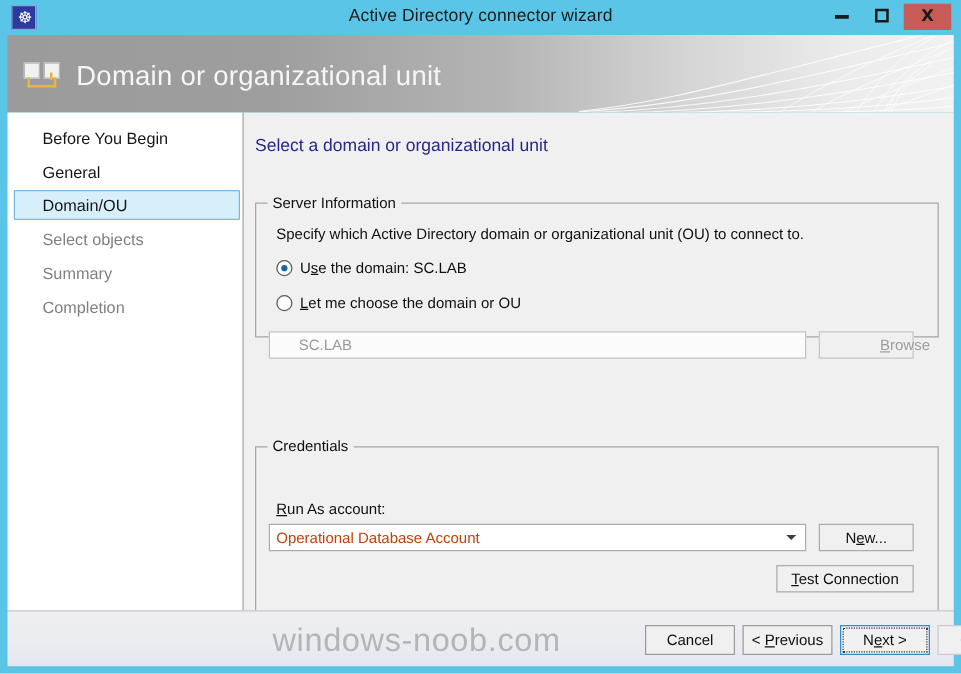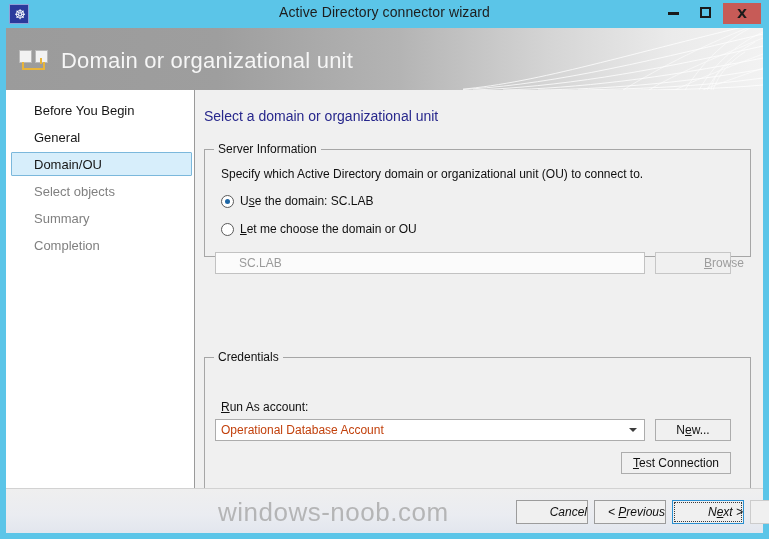--- a/index.html
+++ b/index.html
@@ -189,21 +189,21 @@
     box-sizing: border-box;
   }
   .groupbox > .gb-label {
     position: absolute;
     top: -8px; left: 9px;
     padding: 0 4px;
     background: #f0f0f0;
     font-size: 12px;
     color: #101010;
   }
-  #gb-server { left: 9px; top: 59px; width: 547px; height: 108px; }
+  #gb-server { left: 9px; top: 72px; width: 547px; height: 108px; }
   #gb-creds  { left: 9px; top: 226px; width: 547px; height: 146px; margin-top: 41px; }
 
   .body-text {
     position: absolute;
     font-size: 12px;
     color: #101010;
   }
 
   .radio-row {
     position: absolute;
@@ -290,29 +290,28 @@
     width: 757px; height: 45px;
     background: linear-gradient(to bottom, #efefef 0%, #eaecf1 60%, #e2e6ee 100%);
     border-top: 1px solid #d2d2d2;
     box-sizing: border-box;
   }
   .fbtn {
     position: absolute;
     top: 11px;
     height: 24px;
     line-height: 22px;
-    text-align: right;
+    text-align: center;
     font-size: 12px;
     color: #101010;
     background: #f0f0f0;
     border: 1px solid #9c9c9c;
     box-sizing: border-box;
     cursor: default;
     white-space: nowrap;
-    font-style: italic;
   }
   #fbtn-cancel   { left: 510px; width: 72px; }
   #fbtn-previous { left: 588px; width: 72px; }
   #fbtn-next {
     left: 666px; width: 72px;
     border: 1px solid #2a8fd0;
   }
   #fbtn-next .focusring {
     position: absolute;
     left: 1px; top: 1px; right: 1px; bottom: 1px;

